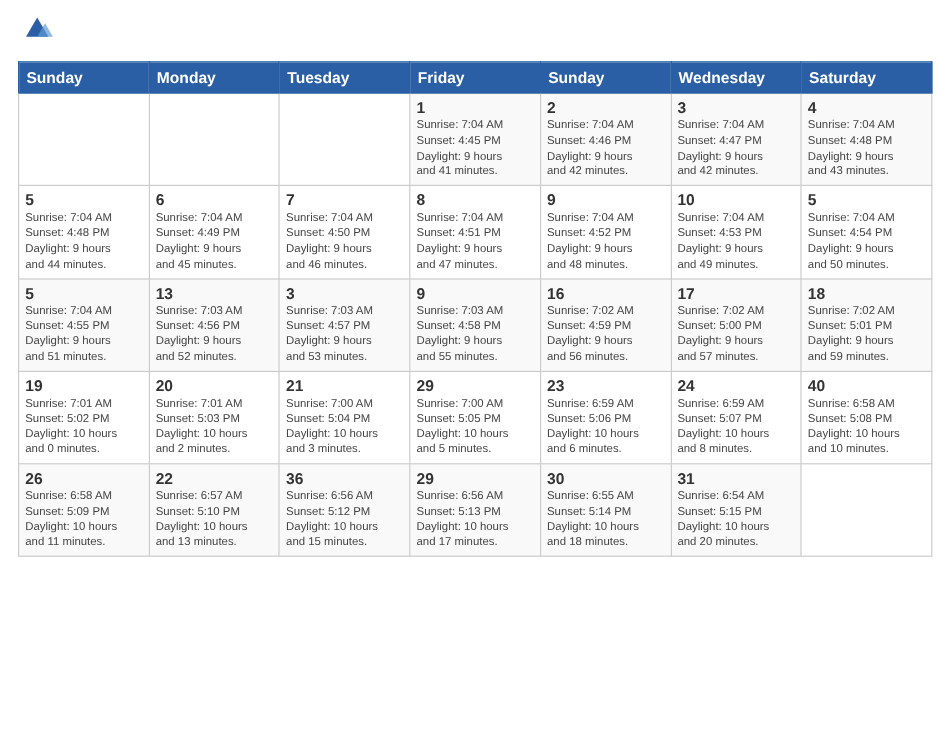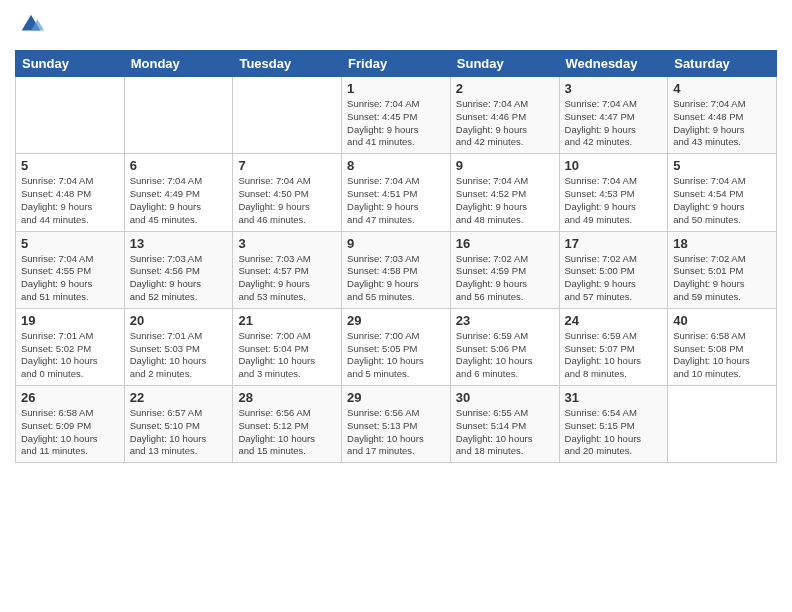--- a/index.html
+++ b/index.html
@@ -240,21 +240,21 @@
         <tr>
           <td>
             <span class="day-number">26</span>
             <div class="day-info">Sunrise: 6:58 AM<br>Sunset: 5:09 PM<br>Daylight: 10 hours<br>and 11 minutes.</div>
           </td>
           <td>
             <span class="day-number">22</span>
             <div class="day-info">Sunrise: 6:57 AM<br>Sunset: 5:10 PM<br>Daylight: 10 hours<br>and 13 minutes.</div>
           </td>
           <td>
-            <span class="day-number">28</span>
+            <span class="day-number">36</span>
             <div class="day-info">Sunrise: 6:56 AM<br>Sunset: 5:12 PM<br>Daylight: 10 hours<br>and 15 minutes.</div>
           </td>
           <td>
             <span class="day-number">29</span>
             <div class="day-info">Sunrise: 6:56 AM<br>Sunset: 5:13 PM<br>Daylight: 10 hours<br>and 17 minutes.</div>
           </td>
           <td>
             <span class="day-number">30</span>
             <div class="day-info">Sunrise: 6:55 AM<br>Sunset: 5:14 PM<br>Daylight: 10 hours<br>and 18 minutes.</div>
           </td>

